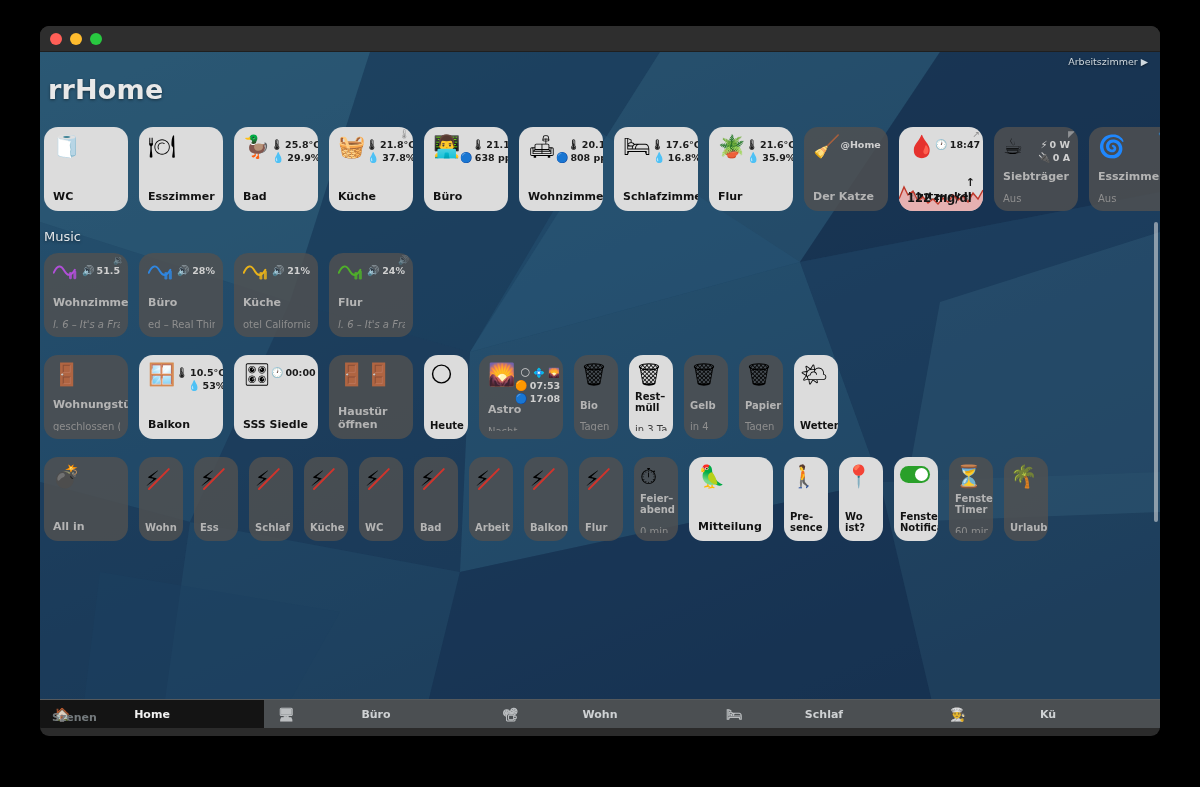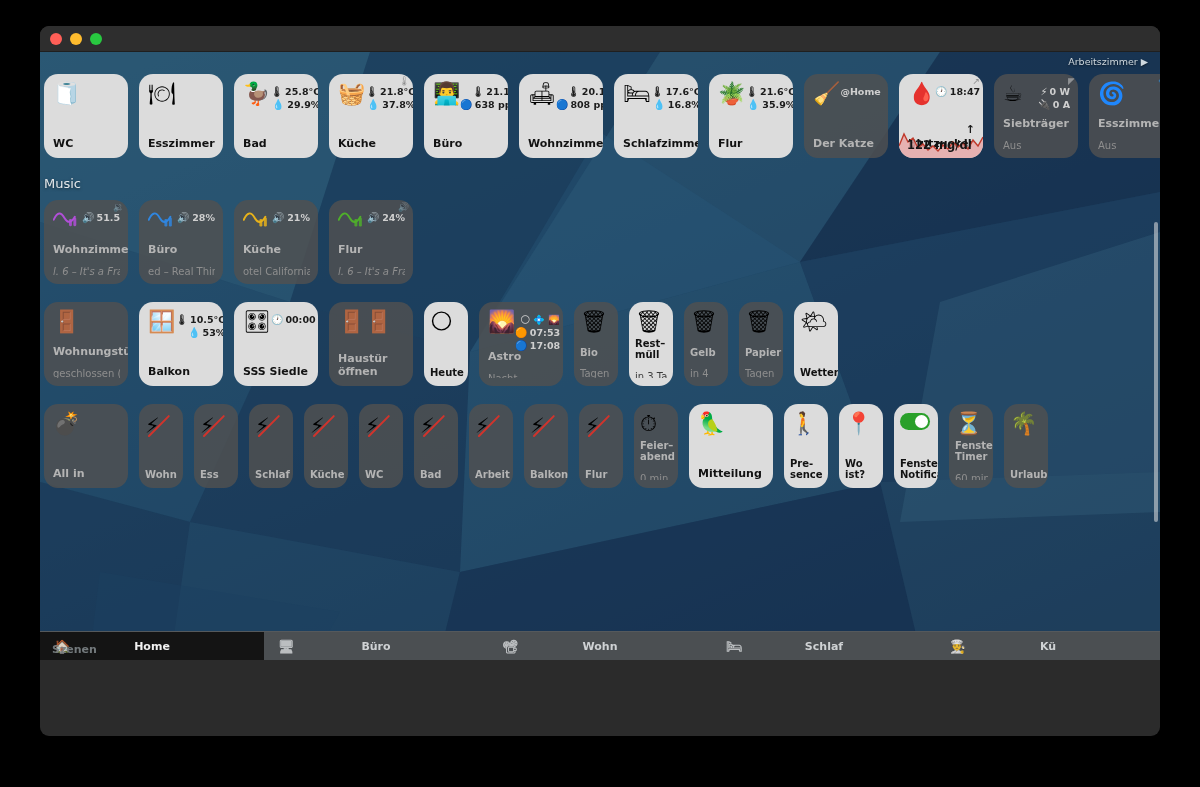--- a/index.html
+++ b/index.html
@@ -26,21 +26,21 @@
     border-bottom: 1px solid #1f1f1f;
   }
   .traffic { width: 12px; height: 12px; border-radius: 50%; margin-right: 8px; }
   .tl-red    { background: #ff5f57; }
   .tl-yellow { background: #febc2e; }
   .tl-green  { background: #28c840; }
 
   
   #content {
     position: relative;
-    width: 1120px; height: 608px;
+    width: 1120px; height: 676px;
     overflow: hidden;
     background: #1d3a57;
     padding-left: 9px;
   }
   #wallpaper { position: absolute; inset: 0; }
 
   #scroller {
     position: absolute; inset: 0;
     padding: 22px 0 0 0;
     overflow: hidden;
@@ -227,20 +227,23 @@
       <polygon points="900,250 1120,180 1120,460 860,470" fill="#3a6a86" opacity=".30"></polygon>
       <polygon points="60,520 300,560 230,684 40,684" fill="#1c3f60" opacity=".5"></polygon>
     </svg>
 
     <div id="room-chip">
       <span>Arbeitszimmer</span>
       <span>▶</span>
     </div>
 
     <div id="scroller">
+      <div id="title-wrap">
+        <h1 id="page-title">rrHome</h1>
+      </div>
       <div id="sections-host">
           <div class="section">
             <div class="row">
               <div class="tile on">
                 <div class="tile-head">
                   <span class="tile-icon">🧻</span>
                 </div>
                 <div class="tile-label">WC</div>
               </div>
               <div class="tile on">

